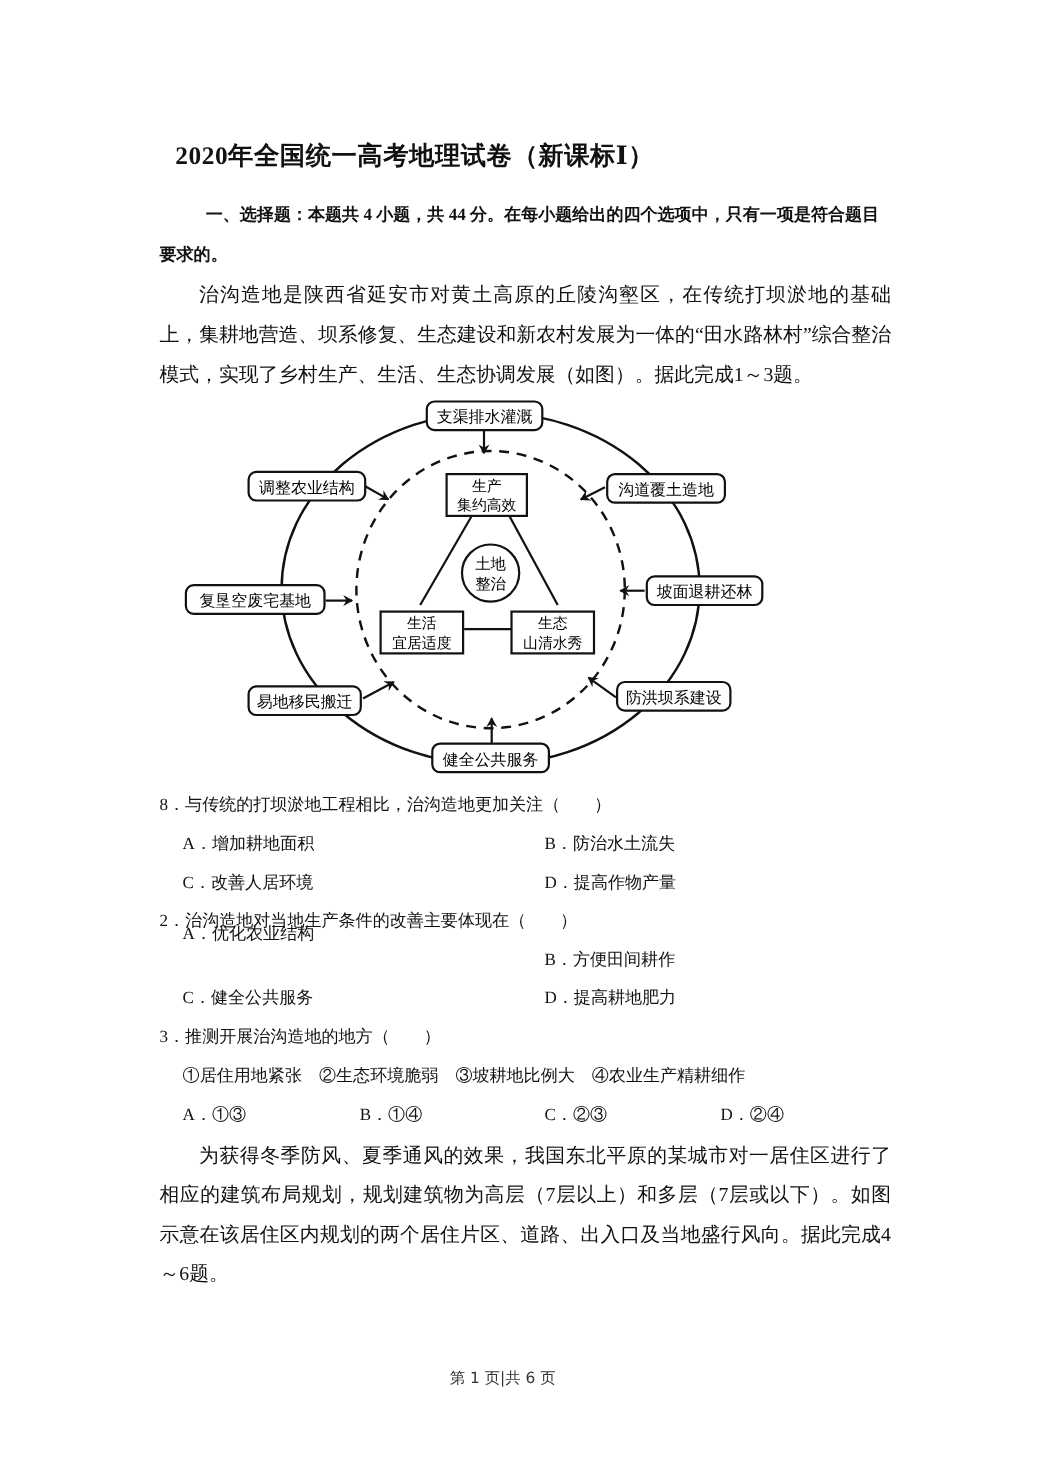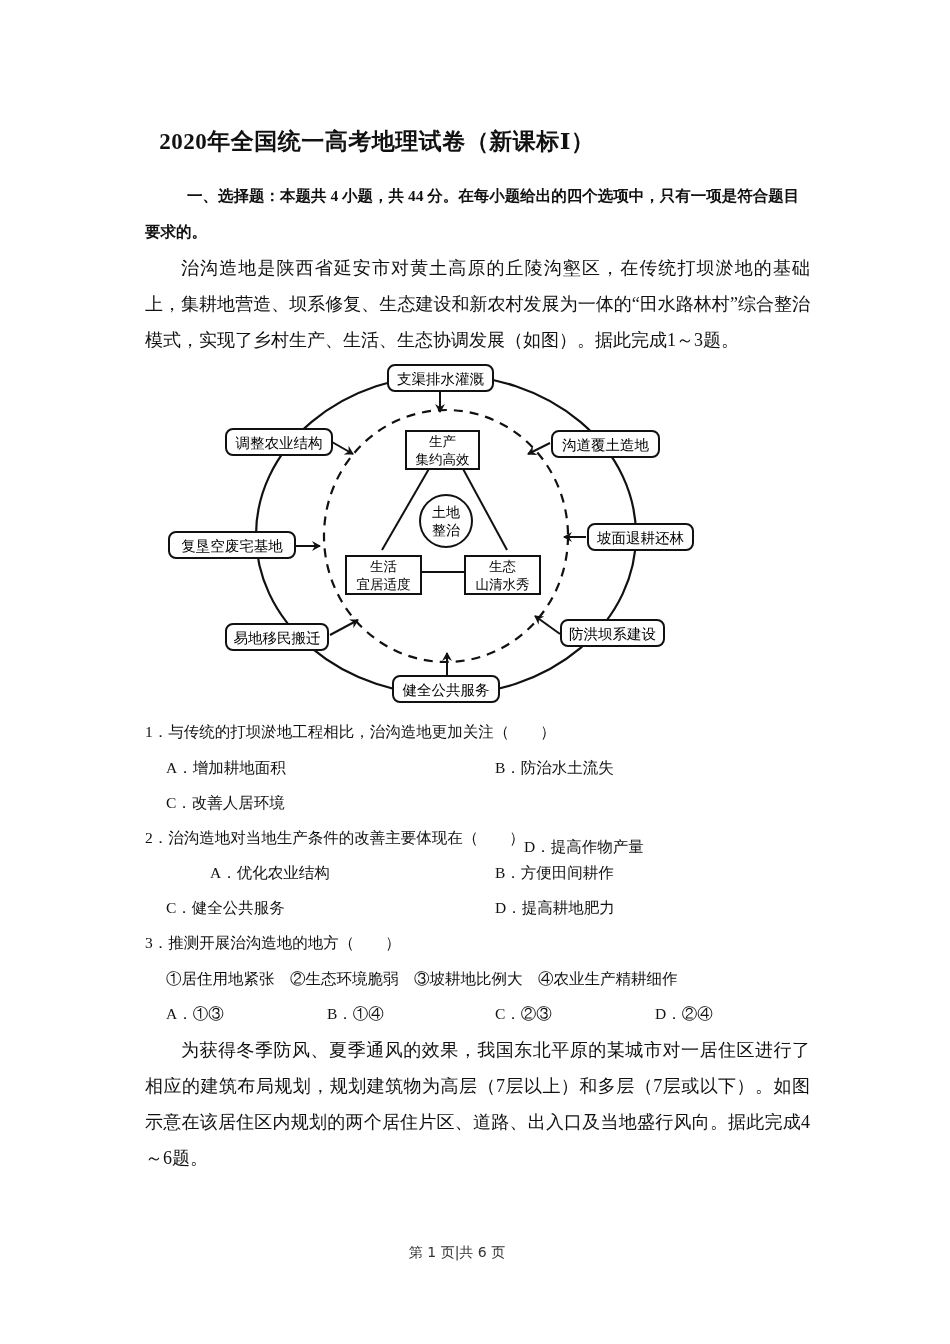--- a/index.html
+++ b/index.html
@@ -96,28 +96,28 @@
       <rect x="401" y="260" width="103" height="26" rx="7" fill="#fff" stroke="#111" stroke-width="2"></rect>
       <text x="452.5" y="279" text-anchor="middle" font-size="14.5">防洪坝系建设</text>
     </g>
     <g>
       <rect x="233" y="316" width="106" height="26" rx="7" fill="#fff" stroke="#111" stroke-width="2"></rect>
       <text x="286" y="335" text-anchor="middle" font-size="14.5">健全公共服务</text>
     </g>
   </svg>
 </div>
 
-<div class="q" style="top:722px;">1．与传统的打坝淤地工程相比，治沟造地更加关注（　　）</div>
+<div class="q" style="top:722px;">8．与传统的打坝淤地工程相比，治沟造地更加关注（　　）</div>
 <div class="opt" style="left:166px; top:758px;">A．增加耕地面积</div>
 <div class="opt" style="left:495px; top:758px;">B．防治水土流失</div>
 <div class="opt" style="left:166px; top:793px;">C．改善人居环境</div>
-<div class="opt" style="left:524px; top:793px;margin-top:44px;">D．提高作物产量</div>
+<div class="opt" style="left:495px; top:793px;">D．提高作物产量</div>
 
 <div class="q" style="top:828px;">2．治沟造地对当地生产条件的改善主要体现在（　　）</div>
-<div class="opt" style="left:166px; top:863px;margin-left:44px;">A．优化农业结构</div>
+<div class="opt" style="left:166px; top:840px;">A．优化农业结构</div>
 <div class="opt" style="left:495px; top:863px;">B．方便田间耕作</div>
 <div class="opt" style="left:166px; top:898px;">C．健全公共服务</div>
 <div class="opt" style="left:495px; top:898px;">D．提高耕地肥力</div>
 
 <div class="q" style="top:933px;">3．推测开展治沟造地的地方（　　）</div>
 <div class="opt" style="left:166px; top:969px;">①居住用地紧张　②生态环境脆弱　③坡耕地比例大　④农业生产精耕细作</div>
 <div class="opt" style="left:166px; top:1004px;">A．①③</div>
 <div class="opt" style="left:327px; top:1004px;">B．①④</div>
 <div class="opt" style="left:495px; top:1004px;">C．②③</div>
 <div class="opt" style="left:655px; top:1004px;">D．②④</div>

